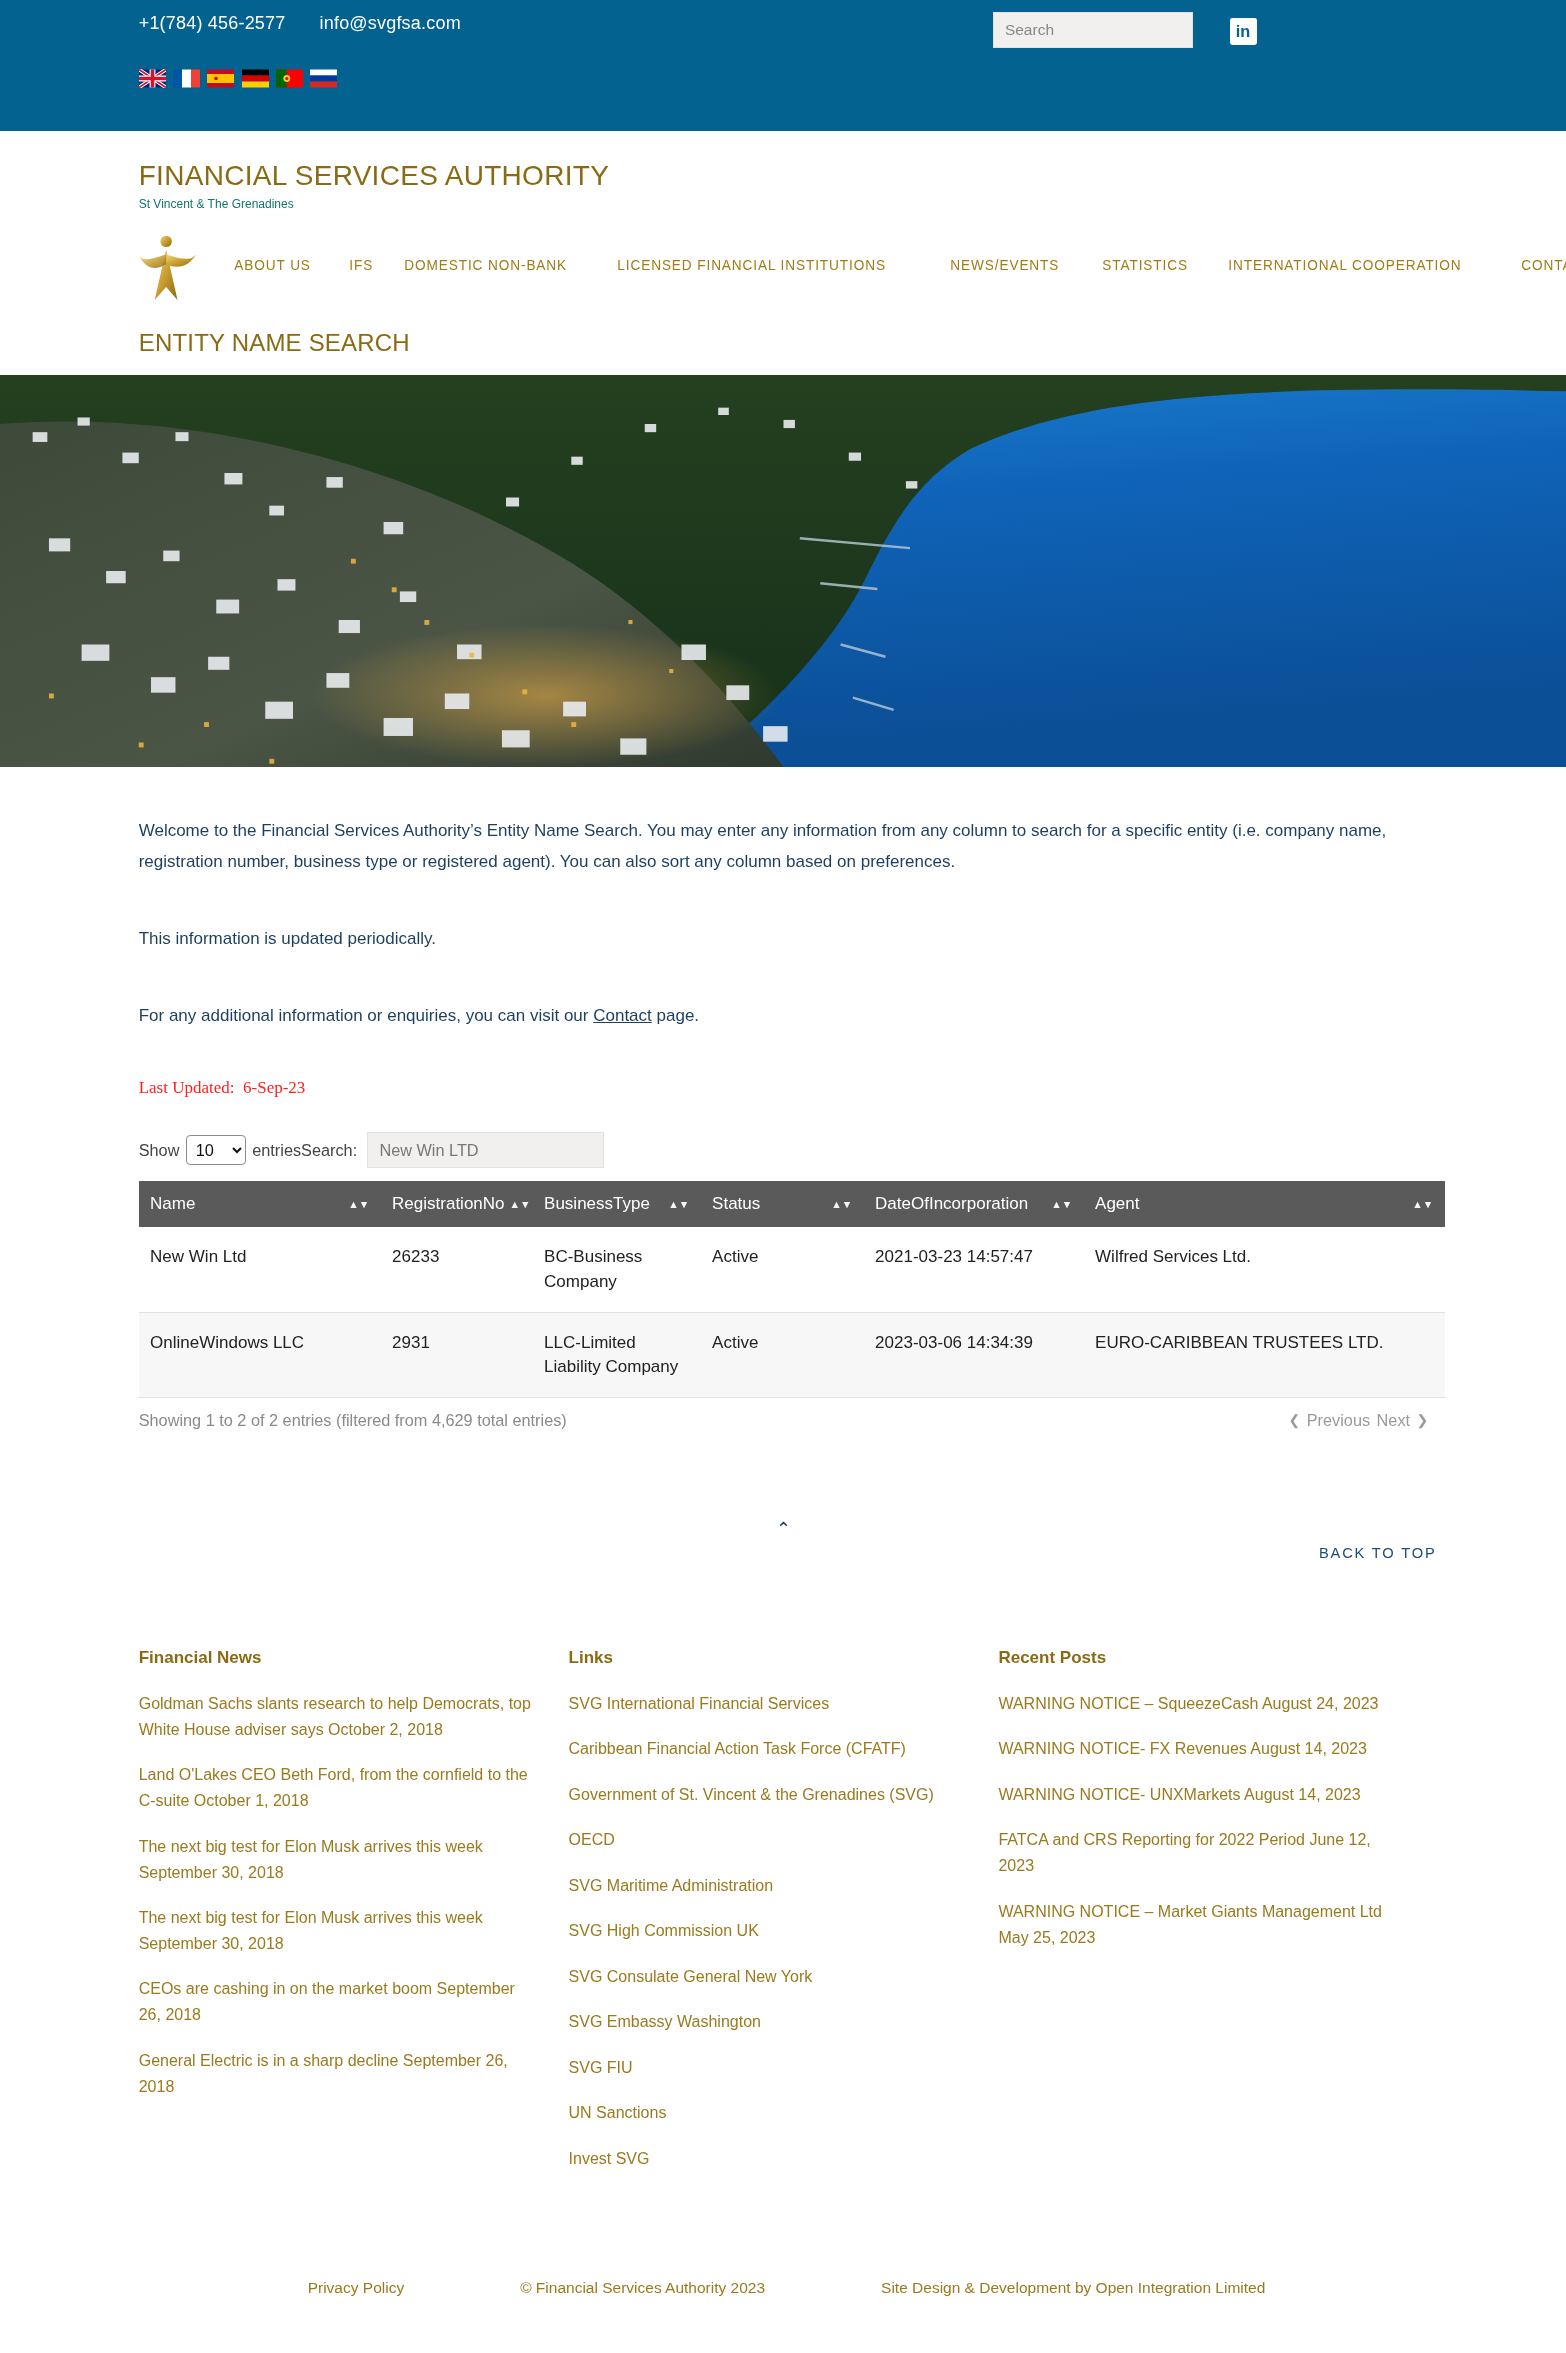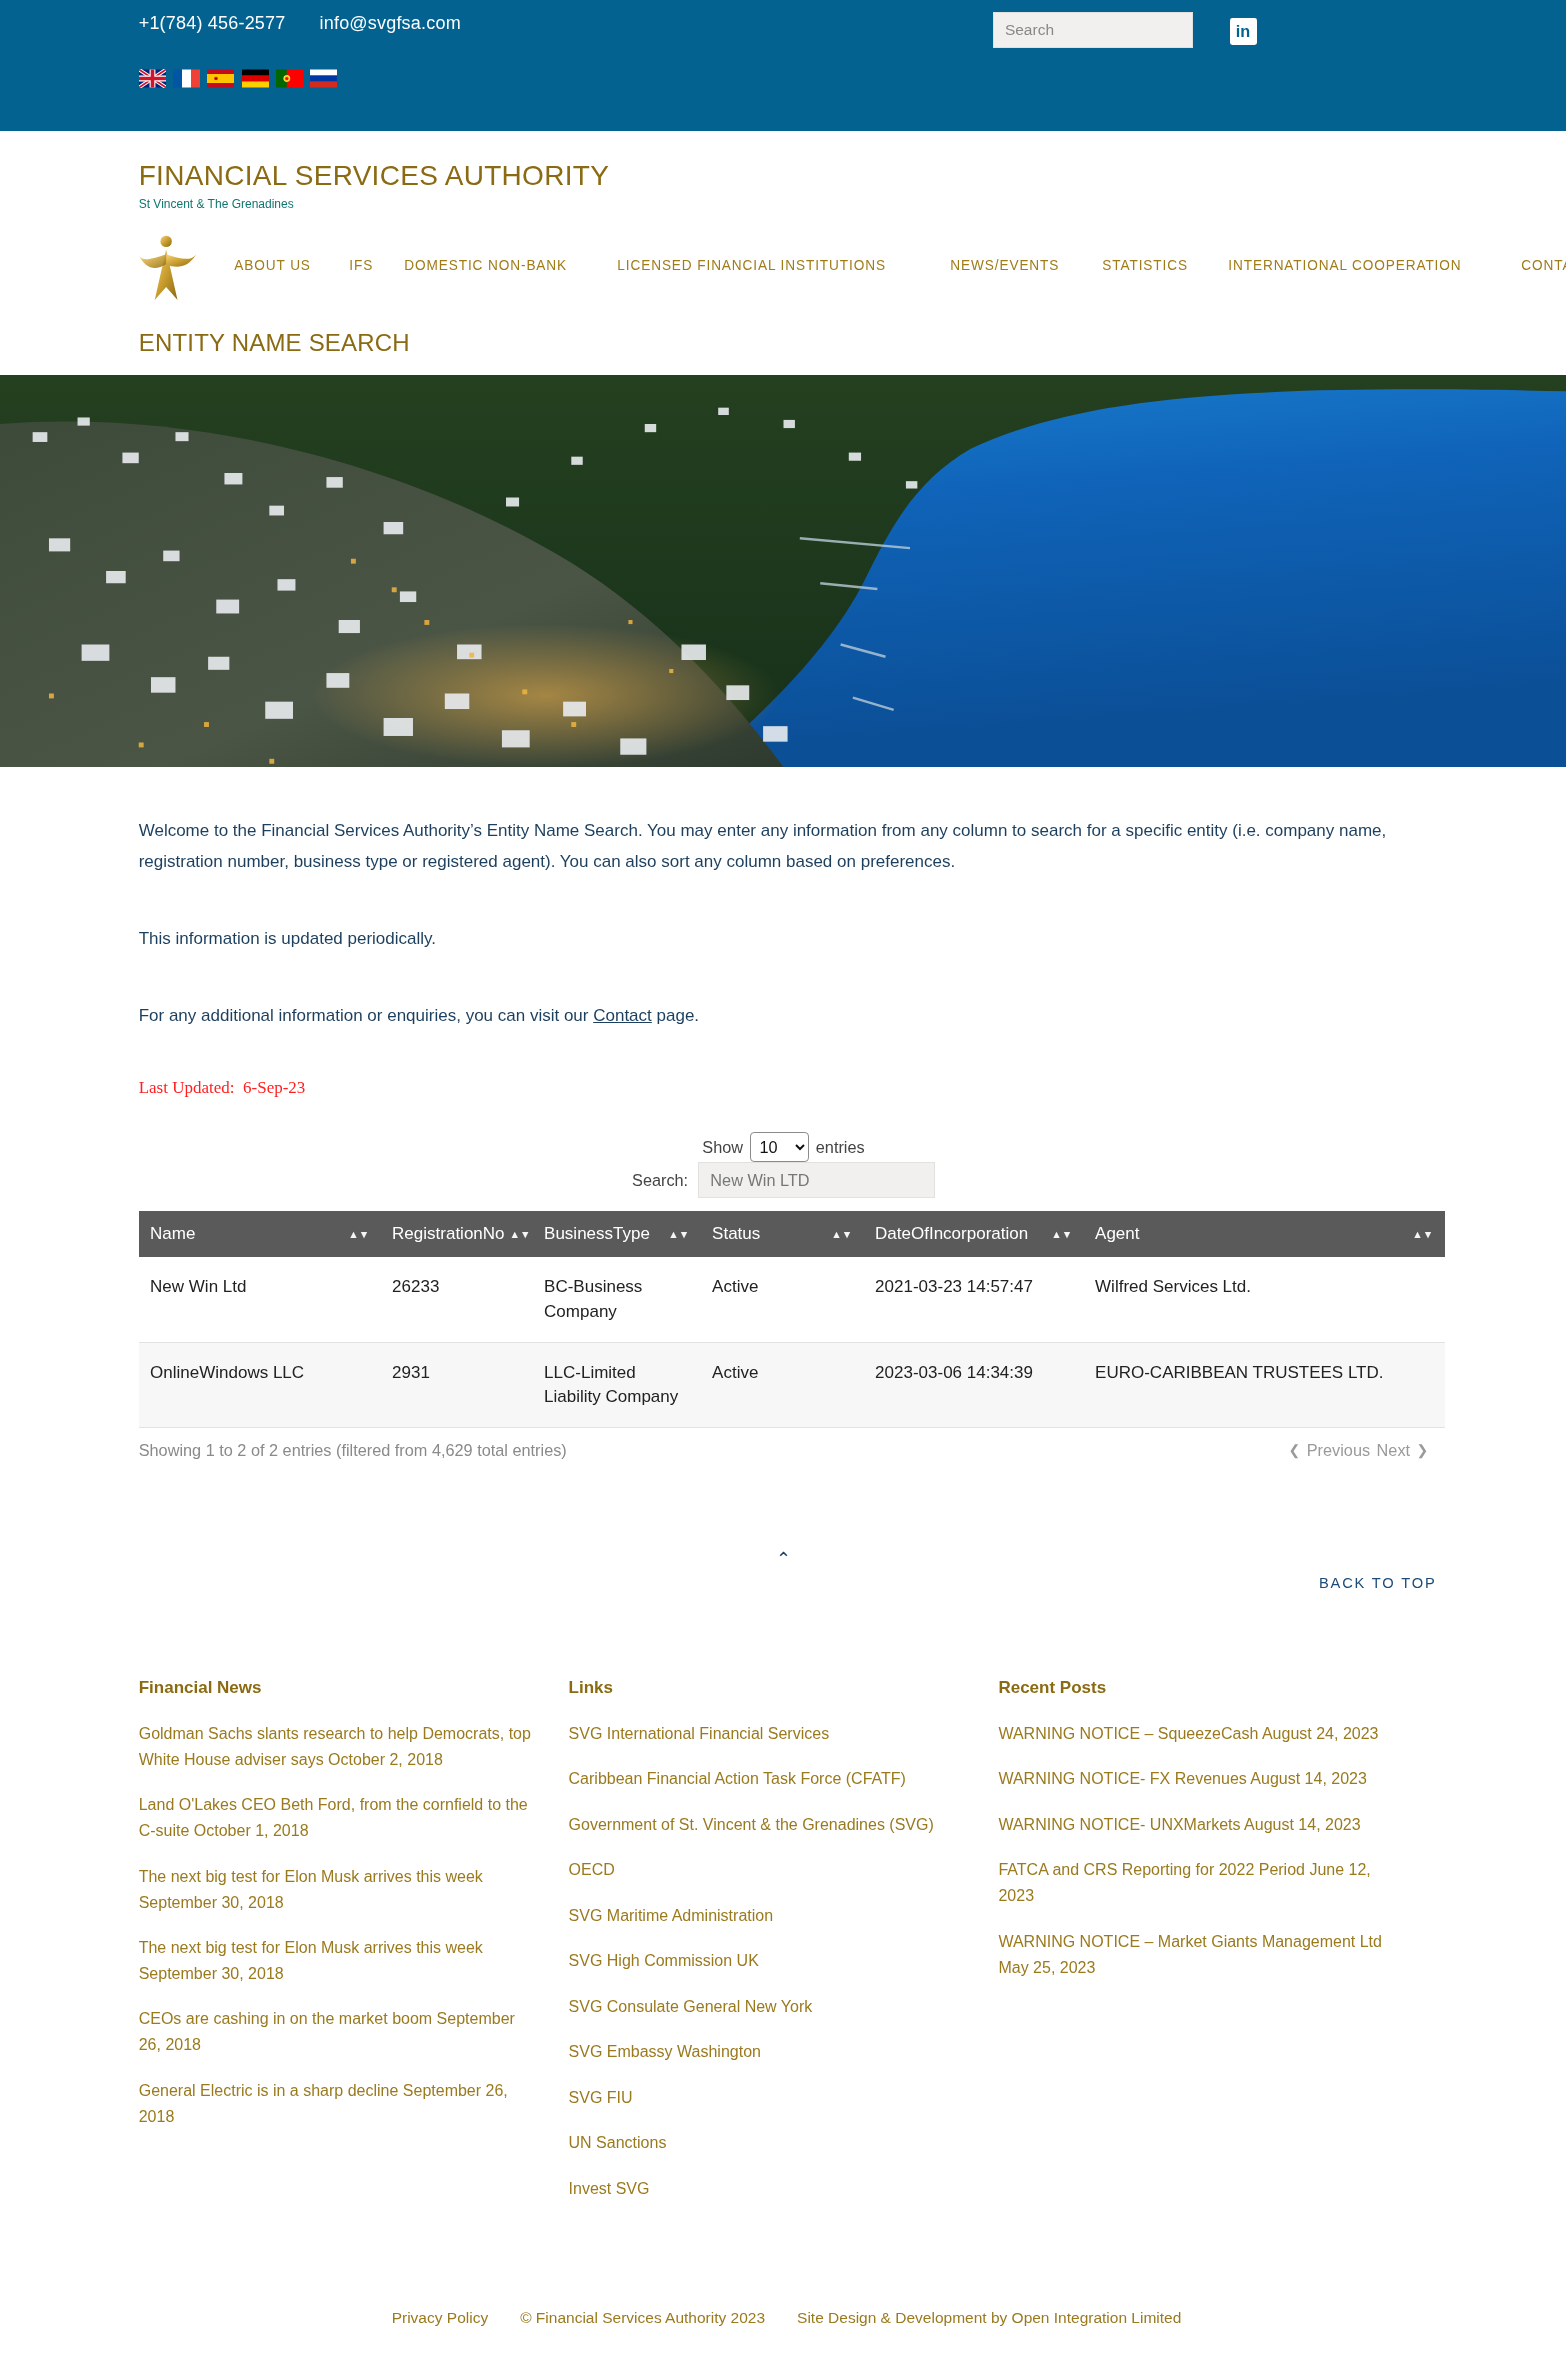--- a/index.html
+++ b/index.html
@@ -95,22 +95,22 @@
   .content p {
     font-size: 17px; line-height: 1.78; color: #1c3f5e;
     margin: 0 0 47px 8.2px; max-width: 1290px;
   }
   .content p a { color:#1c3f5e; text-decoration: underline; }
   .lastupd {
     font-size: 17px; color: #ff1f1f; margin: 0 0 34px 8.2px; font-family: Liberation Serif, serif;
   }
 
   
-  .dt-top { display:flex; justify-content: space-between; align-items:center;
-            margin: 0 8.2px 13px 8.2px; flex-direction: column; }
+  .dt-top { display:flex; justify-content: flex-start; align-items:center;
+            margin: 0 8.2px 13px 8.2px; }
   .dt-length { font-size: 16.3px; color:#444; display:flex; align-items:center; gap:6.5px; }
   .dt-length select {
     font-size: 16.3px; padding: 2.4px 4.9px; height: 30px;
     border: 0.8px solid #8b8b8b; border-radius: 4.1px; background:#fff;
     font-family: "Liberation Sans", sans-serif; color:#111;
   }
   .dt-filter { font-size: 16.3px; color:#444; display:flex; align-items:center; gap:9.8px; }
   .dt-filter input {
     width: 237px; height: 36px; background: #f1f0ee;
     border: 0.8px solid #e3e1de; padding: 0 11.4px; font-size: 16.3px;
@@ -165,21 +165,21 @@
     margin: 0 0 23px 0;
   }
   .fcol a {
     display:block; font-size: 16px; line-height: 1.62;
     color: #9b7a1e; text-decoration:none; margin-bottom: 19.6px;
   }
 
   
   .footbar {
     margin-top: 65px; padding: 23px 0 33px 6px;
-    display:flex; justify-content:center; gap: 32px;
+    display:flex; justify-content:center; gap: 116px;
   }
   .footbar a, .footbar span {
     font-size: 15.5px; color: #9b7a1e; text-decoration:none;
   }
 </style>
 </head>
 <body>
 
 <div class="topbar">
   <div class="topbar-inner">

